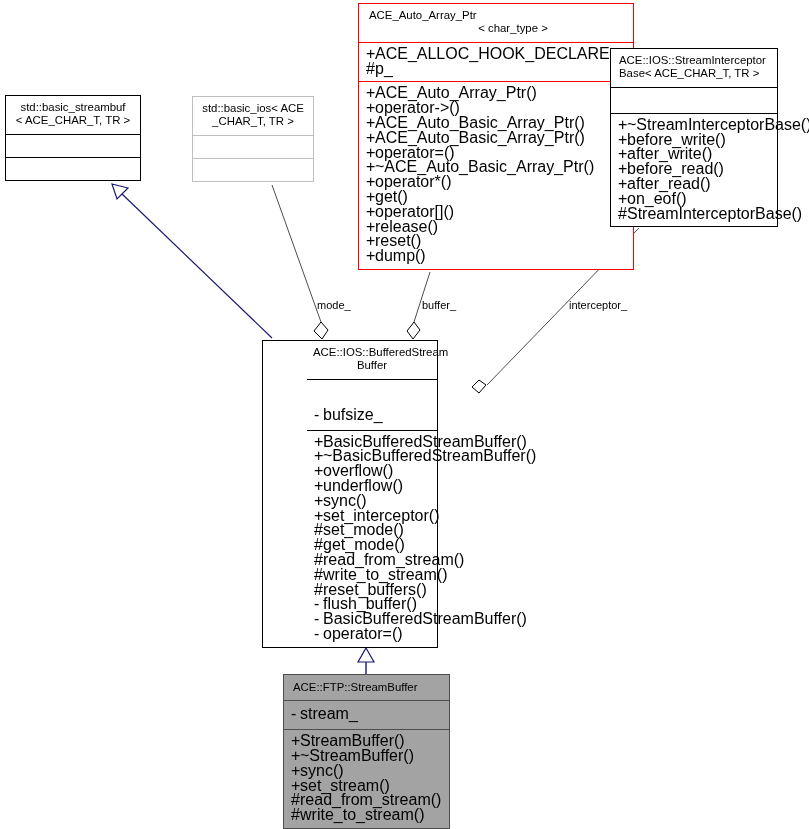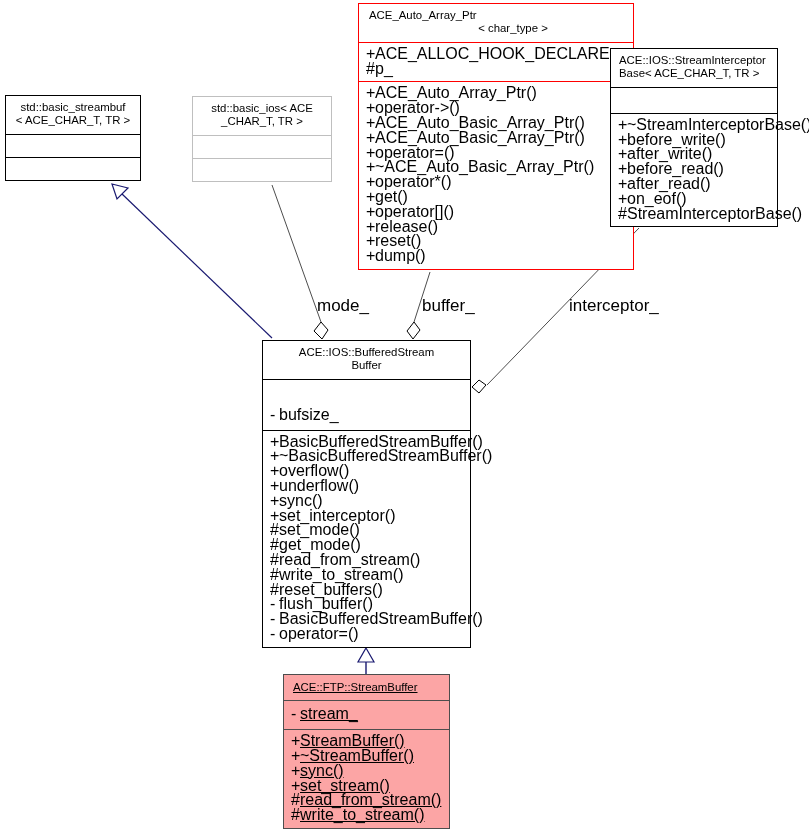--- a/index.html
+++ b/index.html
@@ -33,23 +33,22 @@
   .uml-node.thick {
     border-width: 1.6px;
   }
   .uml-node.red {
     border: 1.4px solid #ff0000;
   }
   .uml-node.faint {
     border: 1px solid #bfbfbf;
   }
   .uml-node.filled {
-    background: #fca5a5;
+    background: #a3a3a3;
     border: 1.4px solid #4d4d4d;
-    text-decoration: underline;
   }
   .node-title {
     text-align: center;
     font-size: 11.4px;
     line-height: 13.4px;
     color: #000000;
     padding: 5px 6px 6px 6px;
     white-space: pre-line;
   }
   .node-sep {
@@ -78,21 +77,21 @@
   .member {
     white-space: nowrap;
     color: #000000;
   }
   .member .vis {
     display: inline-block;
     width: 9px;
   }
   .edge-label {
     position: absolute;
-    font-size: 17px;
+    font-size: 11px;
     line-height: 13px;
     color: #000000;
     white-space: nowrap;
   }
   .title-line2 {
     display: block;
   }
 </style>
 </head>
 <body>
@@ -118,21 +117,21 @@
   </svg>
 
   <div class="uml-node thick" style="left:5px; top:95px; width:136px;">
     <div class="node-title"><span class="title-line1">std::basic_streambuf</span><span class="title-line2">&lt; ACE_CHAR_T, TR &gt;</span></div>
     <div class="node-sep"></div>
     <div class="node-compartment empty"></div>
     <div class="node-sep"></div>
     <div class="node-compartment empty"></div>
   </div>
 
-  <div class="uml-node faint" style="left:192px; top:96px; width:140px;">
+  <div class="uml-node faint" style="left:192px; top:96px; width:122px;">
     <div class="node-title"><span class="title-line1">std::basic_ios&lt; ACE</span><span class="title-line2">_CHAR_T, TR &gt;</span></div>
     <div class="node-sep"></div>
     <div class="node-compartment empty"></div>
     <div class="node-sep"></div>
     <div class="node-compartment empty"></div>
   </div>
 
   <div class="uml-node red" style="left:358px; top:3px; width:276px;">
     <div class="node-title" style="text-align:left; padding-left:10px;"><span class="title-line1">ACE_Auto_Array_Ptr</span><span class="title-line2" style="display:block; text-align:center; padding-left:30px;">&lt; char_type &gt;</span></div>
     <div class="node-sep"></div>
@@ -166,21 +165,21 @@
         <div class="member"><span class="vis">+</span><span>~StreamInterceptorBase()</span></div>
         <div class="member"><span class="vis">+</span><span>before_write()</span></div>
         <div class="member"><span class="vis">+</span><span>after_write()</span></div>
         <div class="member"><span class="vis">+</span><span>before_read()</span></div>
         <div class="member"><span class="vis">+</span><span>after_read()</span></div>
         <div class="member"><span class="vis">+</span><span>on_eof()</span></div>
         <div class="member"><span class="vis">#</span><span>StreamInterceptorBase()</span></div>
       </div>
   </div>
 
-  <div class="uml-node thick" style="left:262px; top:340px; width:209px;">
+  <div class="uml-node thick" style="left:262px; top:340px; width:176px;padding-left:44px;">
     <div class="node-title"><span class="title-line1">ACE::IOS::BufferedStream</span><span class="title-line2">Buffer</span></div>
     <div class="node-sep"></div>
     <div class="node-compartment" style="padding-top:6px; padding-bottom:7px;margin-top:22px;">
         <div class="member"><span class="vis">-</span><span>bufsize_</span></div>
       </div>
     <div class="node-sep"></div>
     <div class="node-compartment">
         <div class="member"><span class="vis">+</span><span>BasicBufferedStreamBuffer()</span></div>
         <div class="member"><span class="vis">+</span><span>~BasicBufferedStreamBuffer()</span></div>
         <div class="member"><span class="vis">+</span><span>overflow()</span></div>

